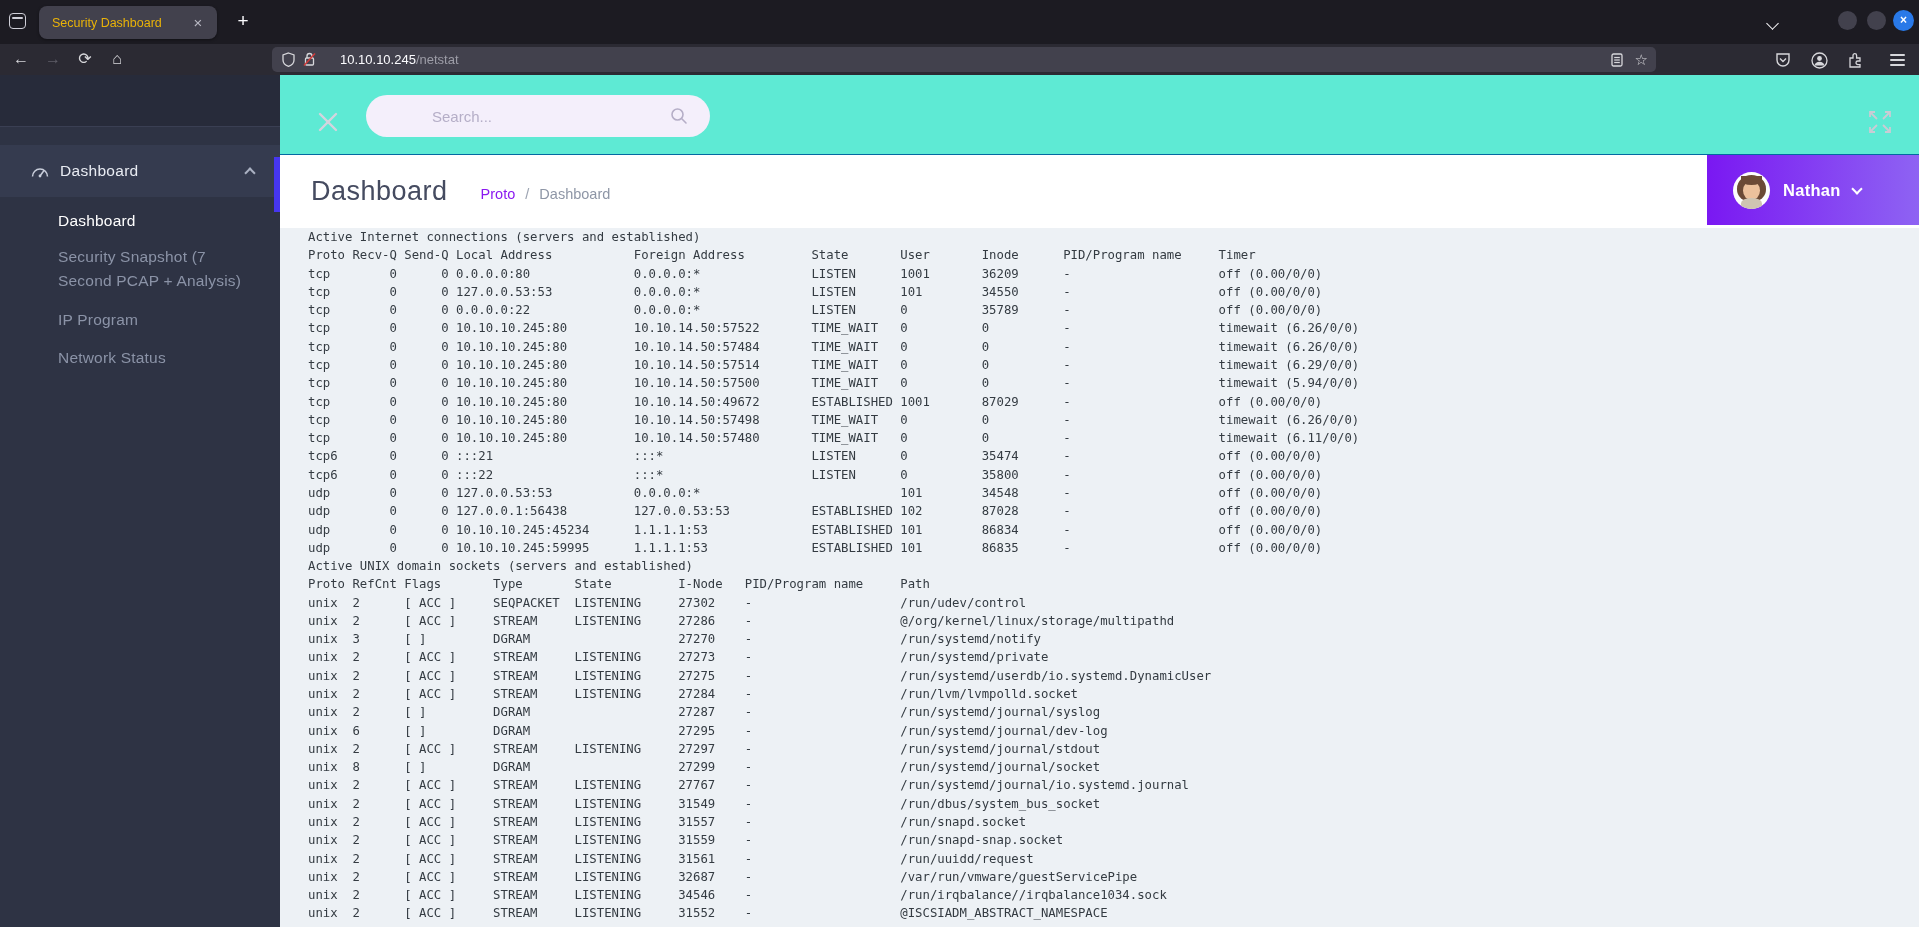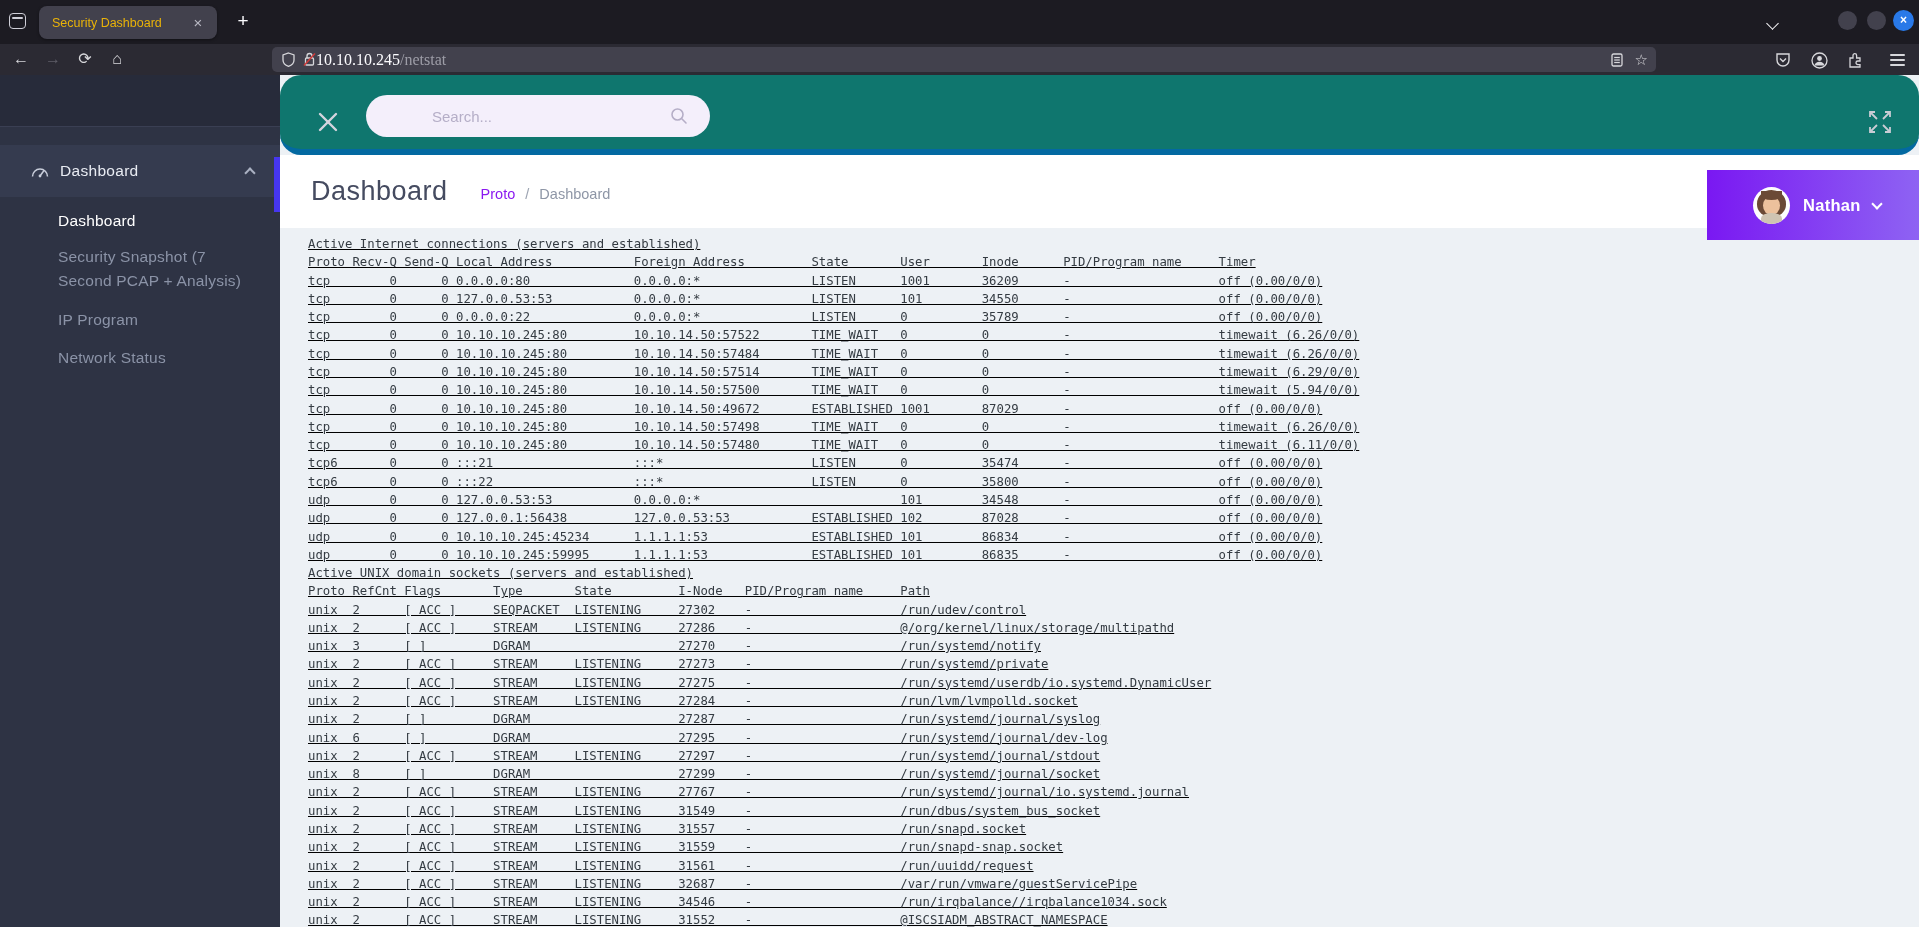--- a/index.html
+++ b/index.html
@@ -29,21 +29,21 @@
                font-weight:bold; text-align:center; line-height:21px; }
 
   #navbar { position:relative; height:31px; background:#2b2a33; }
   .nav-ic { position:absolute; top:0; width:26px; height:31px; line-height:30px;
             text-align:center; color:#d7d7db; font-size:16px; }
   .nav-ic.disabled { color:#5f5e68; }
   .urlbar { position:absolute; left:272px; top:3px; width:1384px; height:25px;
             background:#42414d; border-radius:5px; display:flex; align-items:center;
             padding:0 8px 0 10px; }
   .urlbar svg { flex:0 0 auto; }
-  .url-text { color:#fbfbfe; font-size:16px; margin-left:0; flex:1; white-space:nowrap;font-family:Liberation Serif, serif; }
+  .url-text { color:#fbfbfe; font-size:13px; margin-left:24px; flex:1; white-space:nowrap; }
   .url-path { color:#9d9da7; }
   .url-end { color:#d7d7db; font-size:14px; margin-left:10px; }
   .star { color:#d7d7db; font-size:15px; margin-left:12px; }
   .right-ic { position:absolute; top:4px; width:24px; height:24px; display:flex;
               align-items:center; justify-content:center; }
   .hamburger { width:15px; }
   .hamburger span { display:block; height:1.8px; background:#d7d7db; margin:3px 0; border-radius:1px; }
 
   
   #page { display:flex; height:852px; }
@@ -57,58 +57,58 @@
   .chev-up { width:8px; height:8px; border-right:2px solid #aab1c2; border-top:2px solid #aab1c2;
              transform:rotate(-45deg); margin:4px 26px 0 auto; }
   .side-sub-item { position:absolute; left:58px; right:18px; color:#8b93a7;
                    font-size:15.5px; line-height:23.5px; white-space:pre-line;
                    letter-spacing:.2px; cursor:pointer; }
   .side-sub-item.active { color:#ffffff; }
 
   
   #main { position:relative; flex:1; background:#edf1f5; }
 
-  .topbar { position:relative; height:80px; background:#0f766e; border-bottom:6px solid #0369a1;border-radius:21px; }
+  .topbar { position:relative; height:80px; background:#5eead4; border-bottom:1px solid #0369a1; }
   .close-x { position:absolute; left:36px; top:35px; width:24px; height:24px; }
   .search-pill { position:absolute; left:86px; top:20px; width:344px; height:42px;
                  border-radius:21px; background:#f4effb; }
   .search-pill input { position:absolute; inset:0; background:transparent; border:none;
                        outline:none; padding-left:66px; font-size:15px; color:#6e6880;
                        font-family:"Liberation Sans",sans-serif; }
   .search-pill input::placeholder { color:#b5aec7; }
   .search-ic { position:absolute; right:22px; top:12px; }
   .expand-ic { position:absolute; right:26px; top:34px; }
 
   .pageheader { position:relative; height:73px; background:#ffffff;
                 display:flex; align-items:center; padding-left:31px; }
   .accent { position:absolute; left:-6px; top:2px; width:6px; height:55px; background:#4636f0; }
   .page-title { font-size:27px; color:#454b60; font-weight:500; letter-spacing:.5px; }
   .crumbs { margin-left:33px; font-size:14.5px; margin-top:4px; }
   .crumb-home { color:#8a18f0; }
   .crumb-sep { color:#9aa2b0; margin:0 6px; }
   .crumb-cur { color:#8e96a6; }
 
-  .userbadge { position:absolute; right:0; top:15px; width:212px; height:70px;
+  .userbadge { position:absolute; right:0; top:0; width:212px; height:70px;
                background:linear-gradient(90deg,#7a18f2,#8e63f3);
-               display:flex; align-items:center; padding-left:46px; }
+               display:flex; align-items:center; padding-left:26px; }
   .avatar { width:37px; height:37px; border-radius:50%; background:#fdfdfd;
             position:relative; overflow:hidden; flex:0 0 auto; }
   .avatar .hair { position:absolute; left:4px; top:3px; width:29px; height:27px;
                   border-radius:50% 50% 46% 46%; background:#6b4a36; }
   .avatar .face { position:absolute; left:10px; top:9px; width:17px; height:19px;
                   border-radius:50%; background:#ecc19c; }
   .avatar .fringe { position:absolute; left:8px; top:4px; width:21px; height:9px;
                     border-radius:0 0 60% 60%; background:#6b4a36; }
   .avatar .body { position:absolute; left:8px; top:26px; width:21px; height:12px;
                   border-radius:45% 45% 0 0; background:#cfc4b2; }
   .user-name { color:#ffffff; font-size:16.5px; font-weight:bold; margin-left:13px; letter-spacing:.3px; }
   .chev-dn-w { width:8px; height:8px; border-right:2px solid #fff; border-bottom:2px solid #fff;
                transform:rotate(45deg); margin:-3px 0 0 12px; }
 
-  .content { height:699px; padding:7px 0 0 28px; overflow:hidden;text-decoration:underline; }
+  .content { height:699px; padding:0 0 0 28px; overflow:hidden; }
   .content pre { margin:0; font-family:"DejaVu Sans Mono","Liberation Mono",monospace;
                  font-size:12.3px; line-height:18.28px; color:#343b42; }
 </style>
 </head>
 <body>
 
 <div id="tabbar">
   <div class="ffview"></div>
   <div class="tab">
     <span class="tab-title">Security Dashboard</span>

